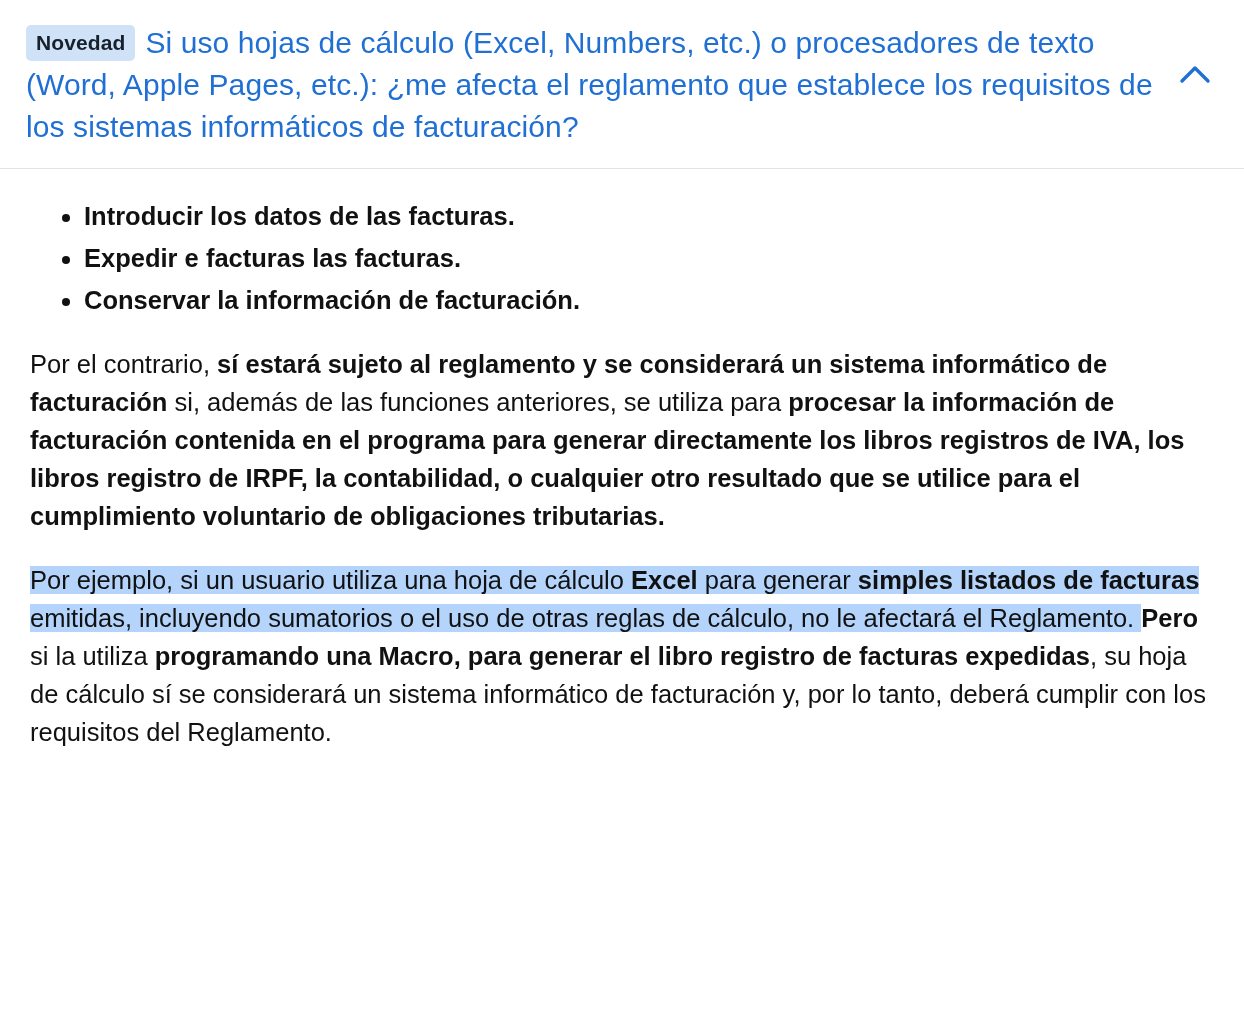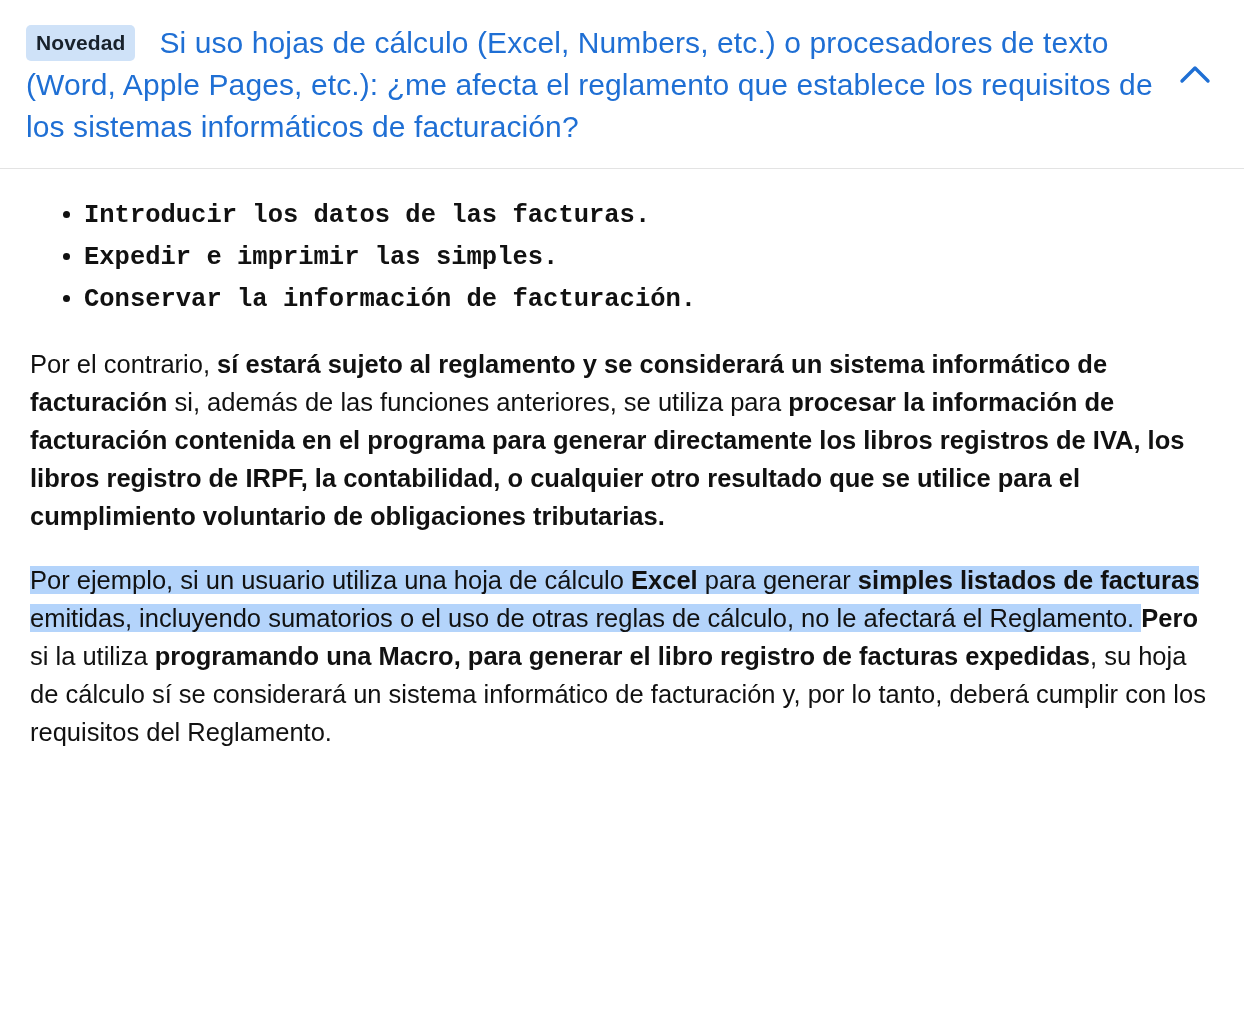--- a/index.html
+++ b/index.html
@@ -40,21 +40,21 @@
   }
   .badge {
     display: inline-block;
     background: #cfe2f8;
     color: #18212b;
     font-size: 21px;
     font-weight: 700;
     line-height: 1;
     padding: 7px 10px 8px 10px;
     border-radius: 5px;
-    margin-right: 24px;
+    margin-right: 10px;
     position: relative;
     top: -3px;
     font-family: "Liberation Sans", sans-serif;
   }
   .chevron {
     flex: 0 0 auto;
     width: 46px;
     height: 46px;
     margin-left: 18px;
     margin-top: 30px;
@@ -70,21 +70,20 @@
     color: #111111;
   }
   .faq-body p {
     margin: 0 0 26px 0;
   }
   .faq-body p.last { margin-bottom: 0; margin-top: 16px; }
   .faq-body ul {
     margin: 0 0 26px 0;
     padding-left: 54px;
     list-style: disc;
-    font-family: Liberation Mono, monospace;
   }
   .faq-body li {
     margin: 0 0 4px 0;
     font-weight: 700;
   }
   .faq-body li::marker { font-size: 25px; }
   b, strong { font-weight: 700; }
   .hl {
     background: #b4d4fb;
     box-decoration-break: clone;
@@ -105,21 +104,21 @@
         <path d="M10 29 L23 16 L36 29" fill="none" stroke="#1f6fd4" stroke-width="3.4" stroke-linecap="round" stroke-linejoin="round"></path>
       </svg>
     </div>
   </div>
 
   <div class="faq-body">
 
 
     <ul>
       <li>Introducir los datos de las facturas.</li>
-      <li>Expedir e imprimir las simples.</li>
+      <li>Expedir e facturas las facturas.</li>
       <li>Conservar la información de facturación.</li>
     </ul>
 
     <p><span>Por el contrario, </span><b>sí estará sujeto al reglamento y se considerará un sistema informático de facturación</b><span> si, además de las funciones anteriores, se utiliza para </span><b>procesar la información de facturación contenida en el programa para generar directamente los libros registros de IVA, los libros registro de IRPF, la contabilidad, o cualquier otro resultado que se utilice para el cumplimiento voluntario de obligaciones tributarias.</b></p>
 
     <p class="last"><span class="hl">Por ejemplo, si un usuario utiliza una hoja de cálculo </span><b class="hl">Excel</b><span class="hl"> para generar </span><b class="hl">simples listados de facturas</b><span class="hl"> emitidas, incluyendo sumatorios o el uso de otras reglas de cálculo, no le afectará el Reglamento. </span><b>Pero</b><span> si la utiliza </span><b>programando una Macro, para generar el libro registro de facturas expedidas</b><span>, su hoja de cálculo sí se considerará un sistema informático de facturación y, por lo tanto, deberá cumplir con los requisitos del Reglamento.</span></p>
 
   </div>
 </div>
 

